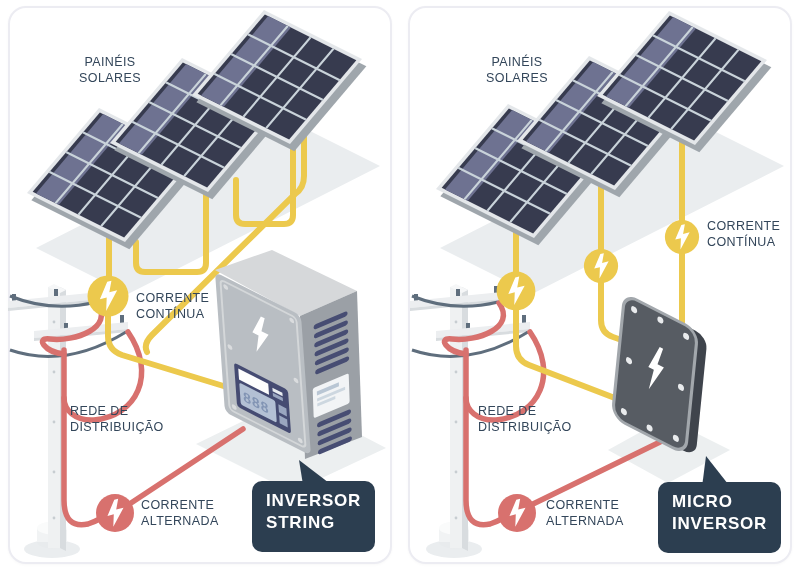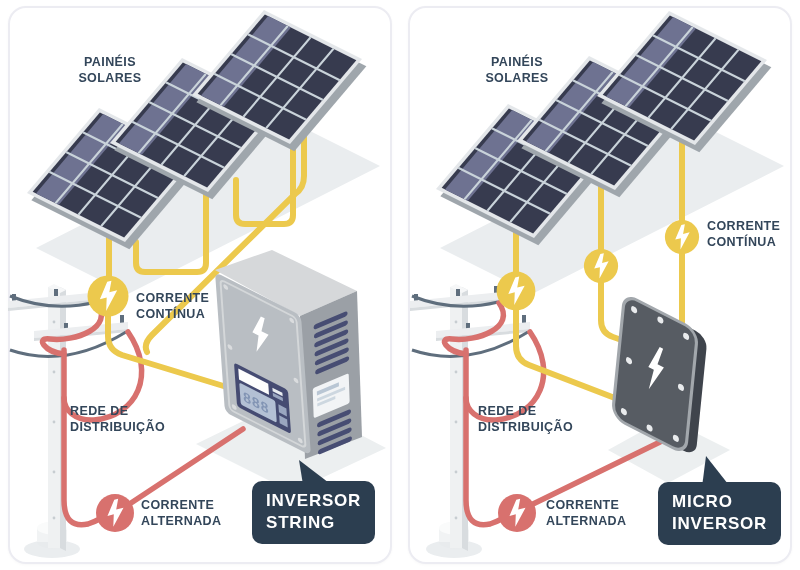--- a/index.html
+++ b/index.html
@@ -4,26 +4,26 @@
 <style>
   html,body{margin:0;padding:0;background:#fff;}
   .stage{position:relative;width:800px;height:570px;background:#fff;overflow:hidden;
          font-family:"Liberation Sans",sans-serif;}
   .card{position:absolute;top:6px;width:384px;height:558px;background:#fff;
         border:2px solid #ECECF2;border-radius:18px;box-sizing:border-box;
         box-shadow:0 1px 3px rgba(0,0,0,0.03);}
   .card-left{left:8px}
   .card-right{left:408px}
   svg.art{position:absolute;left:0;top:0;display:block}
-  .lbl{position:absolute;color:#33465A;font-weight:bold;font-size:12.5px;
+  .lbl{position:absolute;color:#33465A;font-weight:normal;font-size:12.5px;
        line-height:1.24;letter-spacing:0.4px;white-space:pre-line;}
   .lbl-center{text-align:center}
   .badge{position:absolute;background:#2C3E50;color:#FFFFFF;font-weight:bold;
          font-size:17px;line-height:1.28;letter-spacing:0.8px;
-         padding:9px 14px 10px;border-radius:10px;white-space:pre-line;}
+         padding:9px 14px 18px;border-radius:10px;white-space:pre-line;}
 </style>
 </head>
 <body>
 
 <div class="stage">
 
   <div class="card card-left"></div>
   <div class="card card-right"></div>
 
   <svg class="art" width="800" height="570" viewBox="0 0 800 570">

